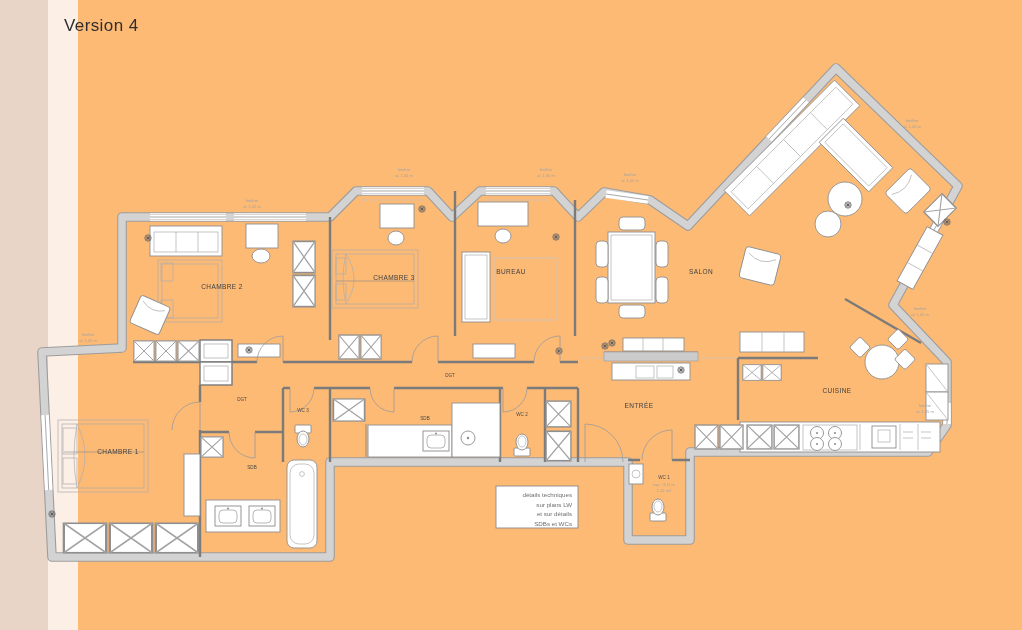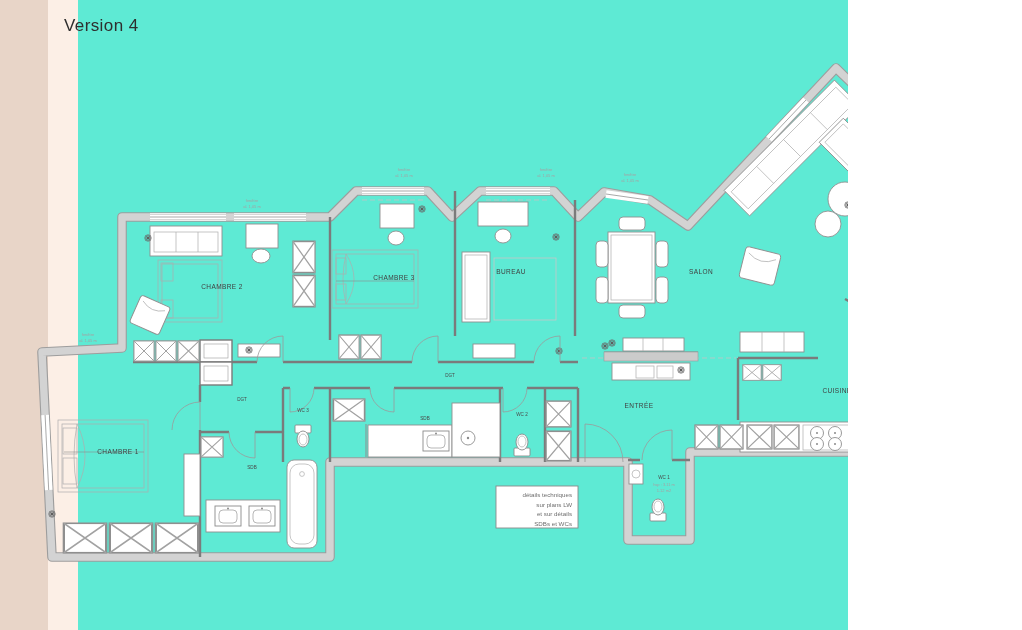--- a/index.html
+++ b/index.html
@@ -1,16 +1,16 @@
 <!DOCTYPE html>
 <html><head>
 <meta charset="utf-8">
 <style>
   html,body{margin:0;padding:0;background:#ffffff;}
-  .stage{position:relative;width:848px;height:630px;background:#5eead4;overflow:hidden;
+  .stage{position:relative;width:1022px;height:630px;background:#fdba74;overflow:hidden;
          font-family:"Liberation Sans",sans-serif;}
   .band-outer{position:absolute;left:0;top:0;width:48px;height:630px;background:#e8d5c8;}
   .band-inner{position:absolute;left:48px;top:0;width:30px;height:630px;background:#fcefe6;}
   .title{position:absolute;left:64px;top:16px;font-size:17px;font-weight:500;
          color:#2e2e2e;letter-spacing:.4px;}
   svg{position:absolute;left:0;top:0;}
 
   .wall-edge{fill:none;stroke:#9d9d9d;stroke-width:9.6;stroke-linejoin:round;}
   .wall-fill{fill:none;stroke:#d3d3d3;stroke-width:7.4;stroke-linejoin:round;}
   .partition{fill:none;stroke:#7b7b7b;stroke-width:2.4;}

